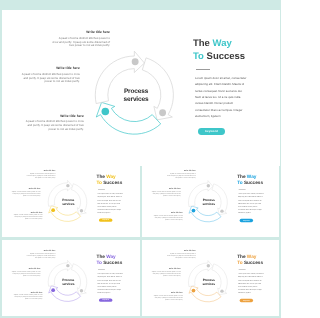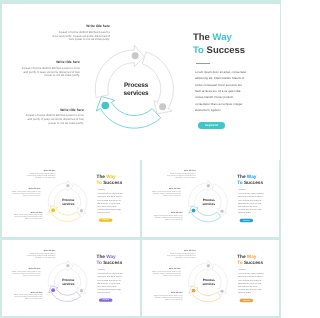--- a/index.html
+++ b/index.html
@@ -2,21 +2,21 @@
 <html><head>
 <meta charset="utf-8">
 <style>
   html,body{margin:0;padding:0;}
   body{width:281px;height:318px;overflow:hidden;background:#ffffff;
        font-family:"Liberation Sans",sans-serif;
        -webkit-font-smoothing:antialiased;text-rendering:geometricPrecision;}
   #page{position:relative;width:281px;height:318px;background:#cfeae5;overflow:hidden;}
 
   .slide{position:absolute;background:#ffffff;overflow:hidden;}
-  .hero{left:2px;top:4px;width:277.5px;height:156.2px;}
+  .hero{left:2px;top:10px;width:277.5px;height:156.2px;}
   .s1{left:2px;top:160.2px;width:137.6px;height:77.3px;}
   .s2{left:141.6px;top:160.2px;width:137.9px;height:77.3px;}
   .s3{left:2px;top:239.5px;width:137.6px;height:76.5px;}
   .s4{left:141.6px;top:239.5px;width:137.9px;height:76.5px;}
 
   
   .canvas{position:absolute;left:0;top:0;width:277.5px;height:156.2px;
           transform-origin:0 0;}
 
   .blk{position:absolute;text-align:right;color:#3c3c3c;}

